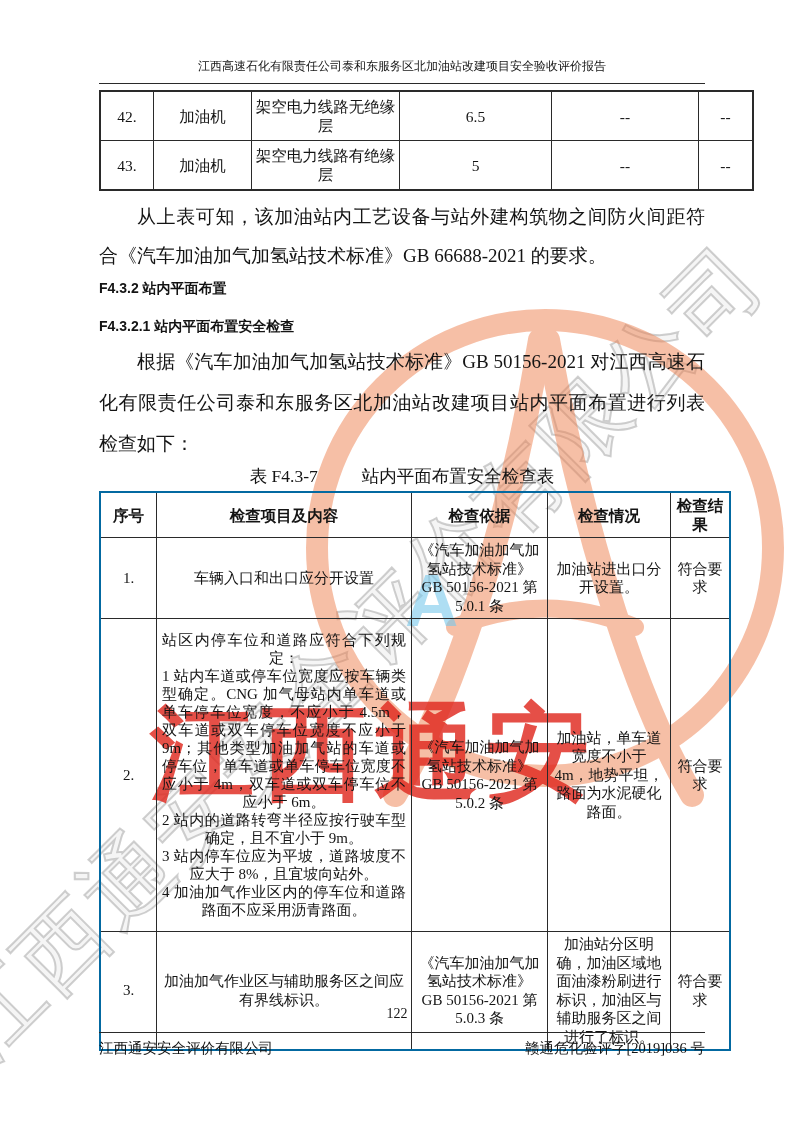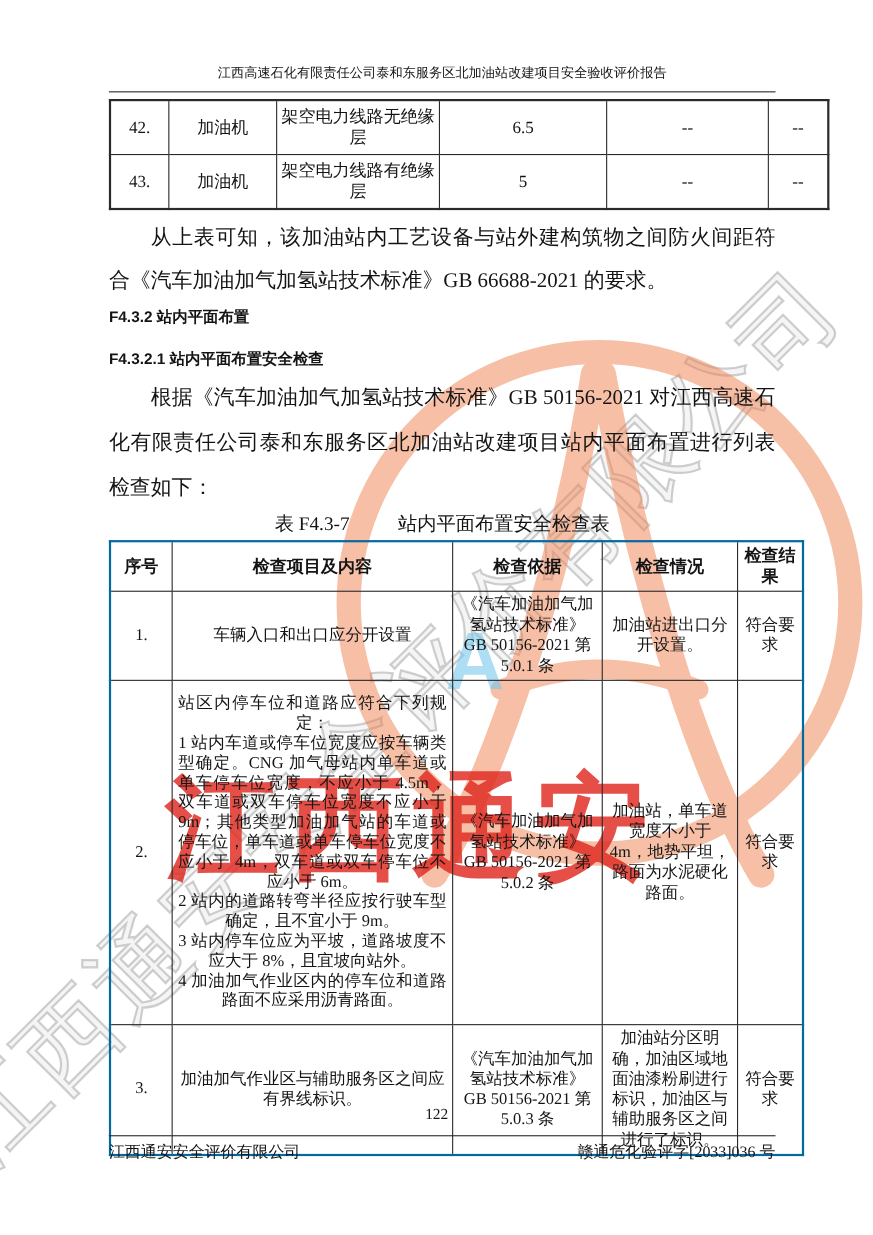--- a/index.html
+++ b/index.html
@@ -181,16 +181,16 @@
           <td class="ctr">符合要求</td>
         </tr>
       </tbody>
     </table>
   </div>
 
   <div class="pageno">122</div>
   <div class="footline"></div>
   <div class="footrow">
     <span>江西通安安全评价有限公司</span>
-    <span>赣通危化验评字[2033]036 号</span>
+    <span>赣通危化验评字[2019]036 号</span>
   </div>
 
 </div>
 
 </body></html>

